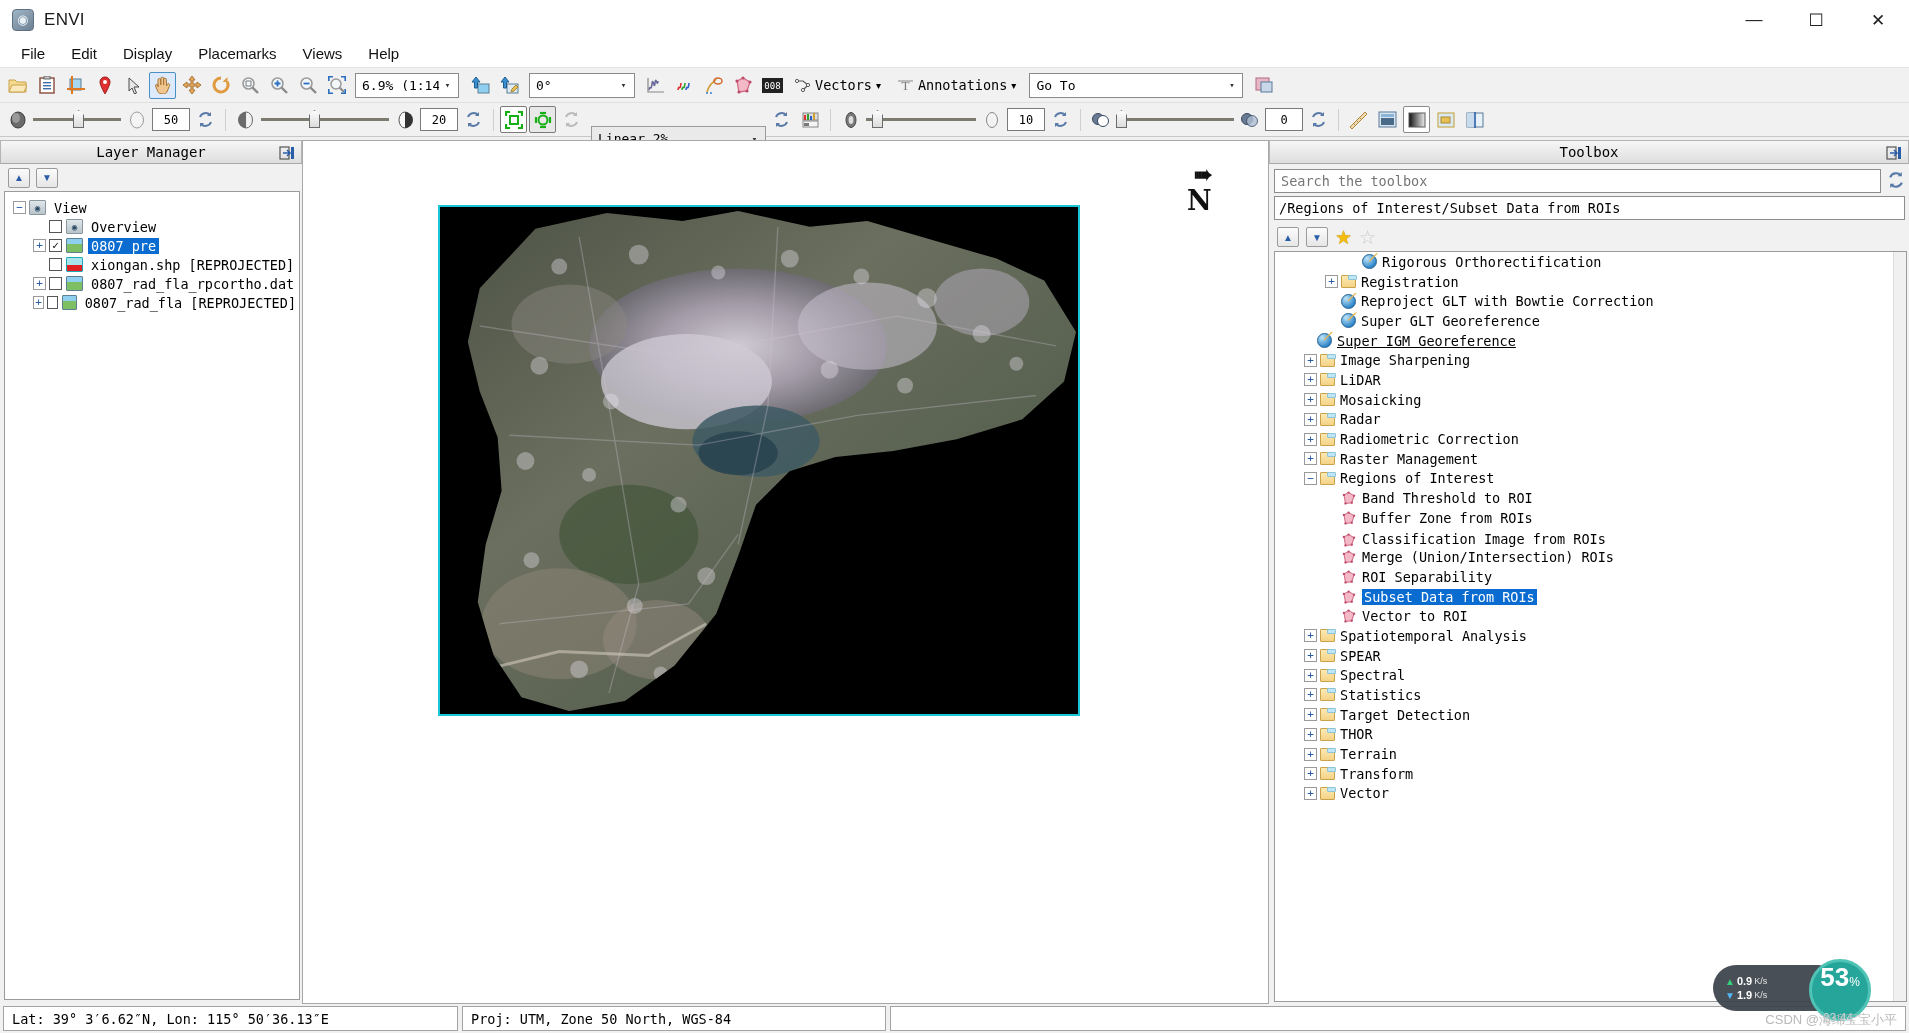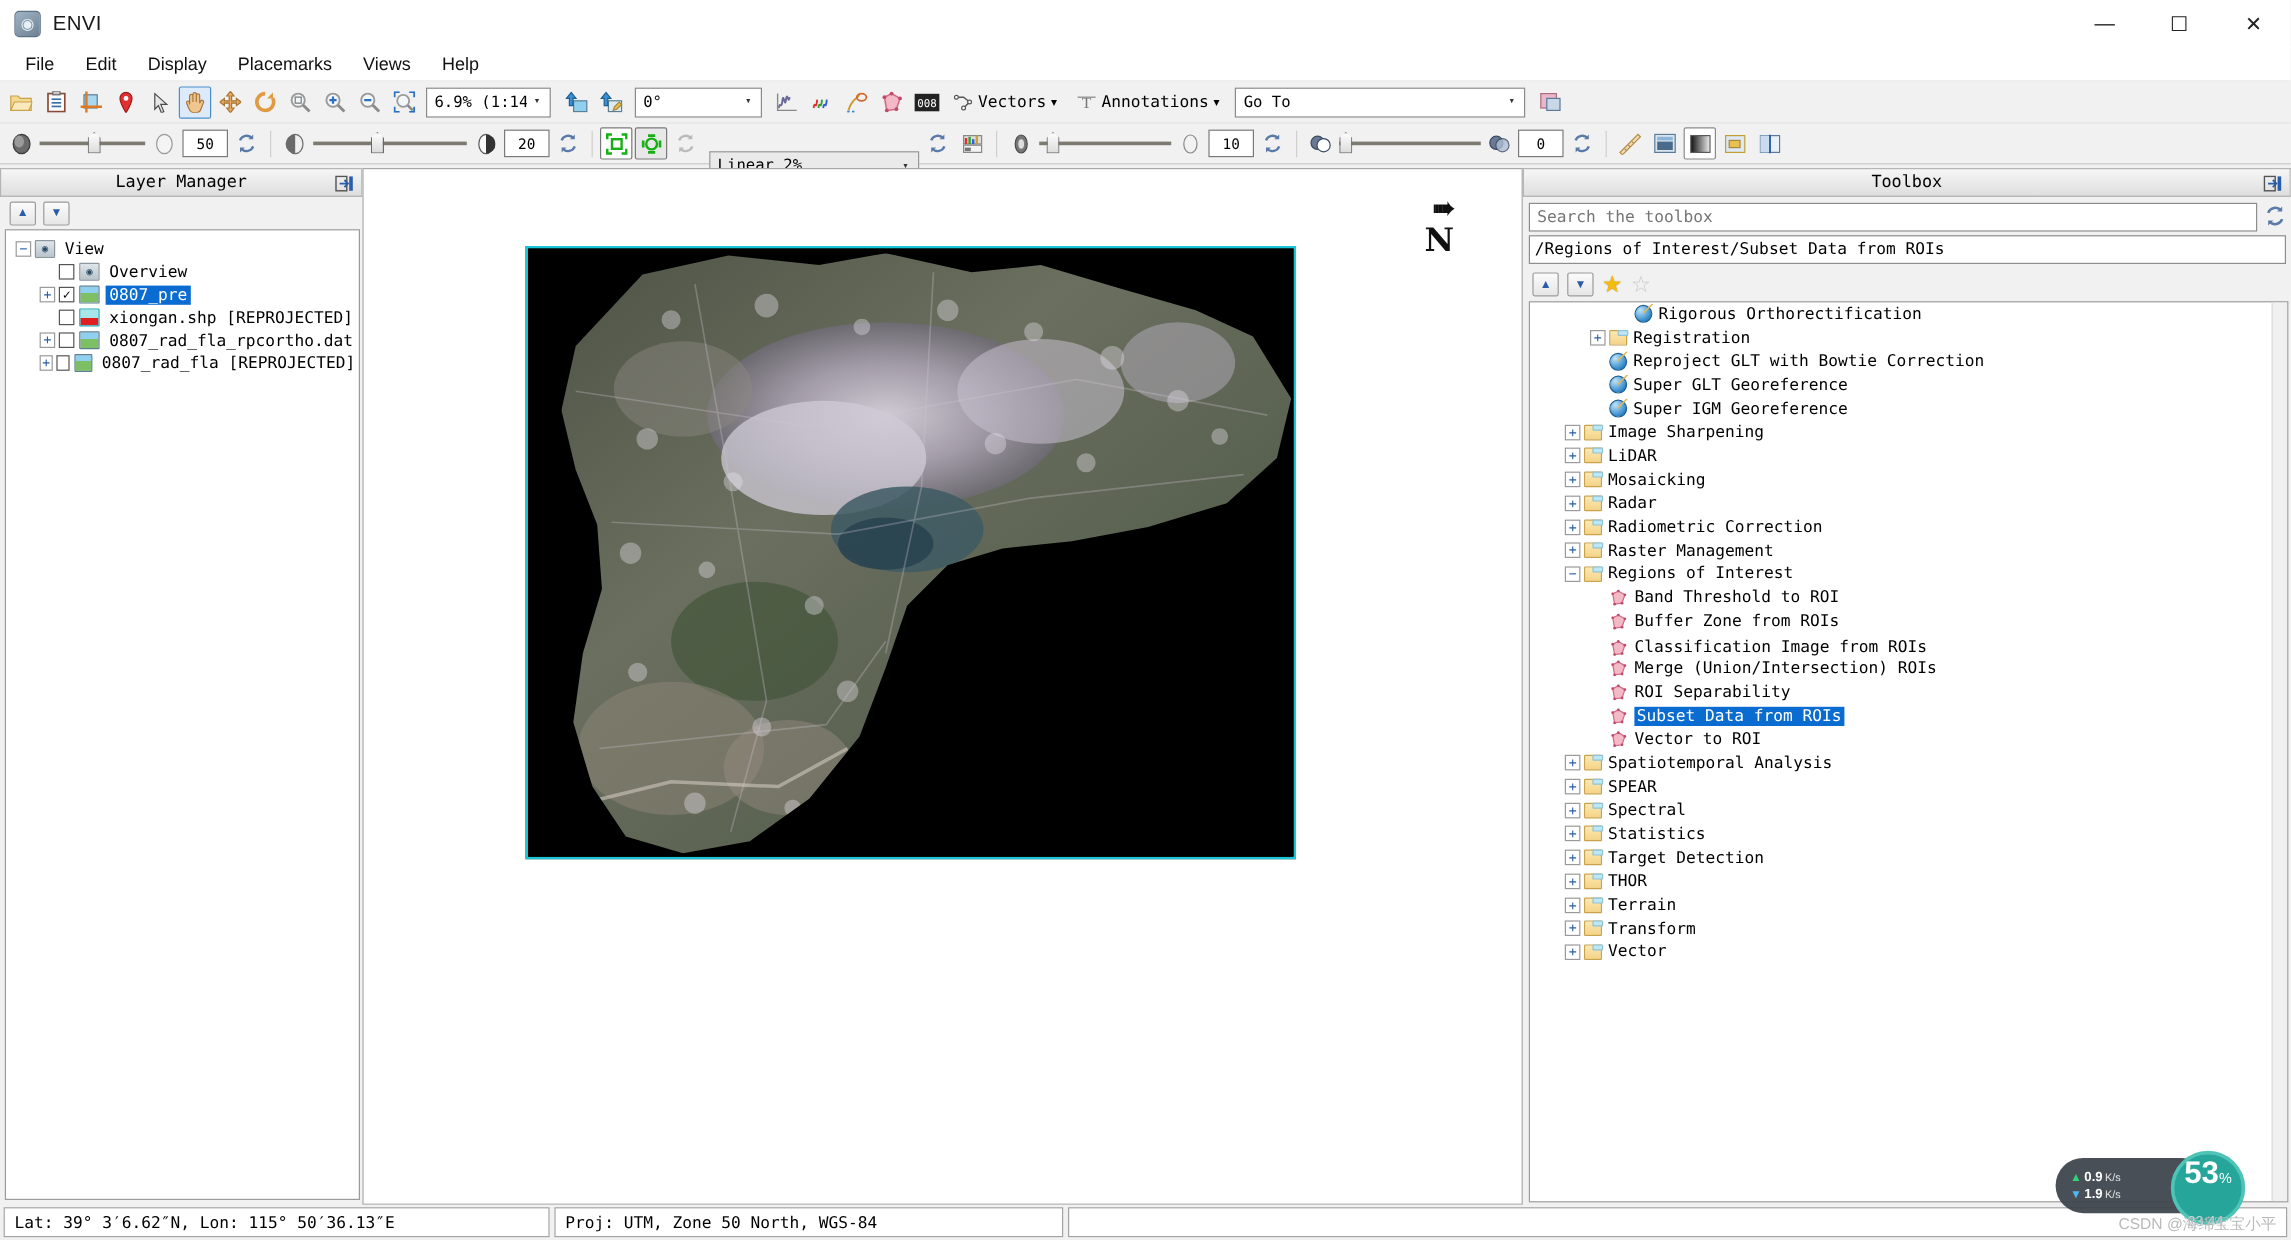--- a/index.html
+++ b/index.html
@@ -433,21 +433,21 @@
     </div>
     <div class="tb-btn" style="width:auto;padding:0 6px;gap:4px;">
       <svg width="17" height="15" viewBox="0 0 17 15">
           <text x="8.5" y="12" font-family="serif" font-size="13" fill="#777" text-anchor="middle">T</text>
           <path d="M1 3h15" stroke="#999" stroke-width="1.2"></path>
         </svg>
       <span style="font-family:'DejaVu Sans Mono',monospace;font-size:13.5px;">Annotations</span>
       <span class="tiny">▾</span>
     </div>
 
-    <div class="combo" style="width:242px;margin-left:4px;">
+    <div class="combo" style="width:214px;margin-left:4px;">
       <div class="txt">Go To</div>
       <div class="arrow">▾</div>
     </div>
     <div class="tb-btn" style="margin-left:6px;">
       <svg width="19" height="18" viewBox="0 0 19 18">
           <rect x="1" y="2" width="13" height="12" fill="#e8b8c8" stroke="#b06a80"></rect>
           <rect x="6" y="6" width="11" height="10" fill="#c8d8e8" stroke="#5a7a9a"></rect>
         </svg>
     </div>
   </div>
@@ -831,21 +831,21 @@
           <div class="tbx-row" style="padding-left: 50px;">
             <div class="expander blank"></div>
             <div class="globe-icon"></div>
             <span class="">Reproject GLT with Bowtie Correction</span>
           </div>
           <div class="tbx-row" style="padding-left: 50px;">
             <div class="expander blank"></div>
             <div class="globe-icon"></div>
             <span class="">Super GLT Georeference</span>
           </div>
-          <div class="tbx-row" style="padding-left: 50px;">
+          <div class="tbx-row" style="padding-left: 26px; text-decoration: underline;">
             <div class="expander blank"></div>
             <div class="globe-icon"></div>
             <span class="">Super IGM Georeference</span>
           </div>
           <div class="tbx-row" style="padding-left: 29px;">
             <div class="expander">+</div>
             <div class="folder"></div>
             <span class="">Image Sharpening</span>
           </div>
           <div class="tbx-row" style="padding-left: 29px;">

